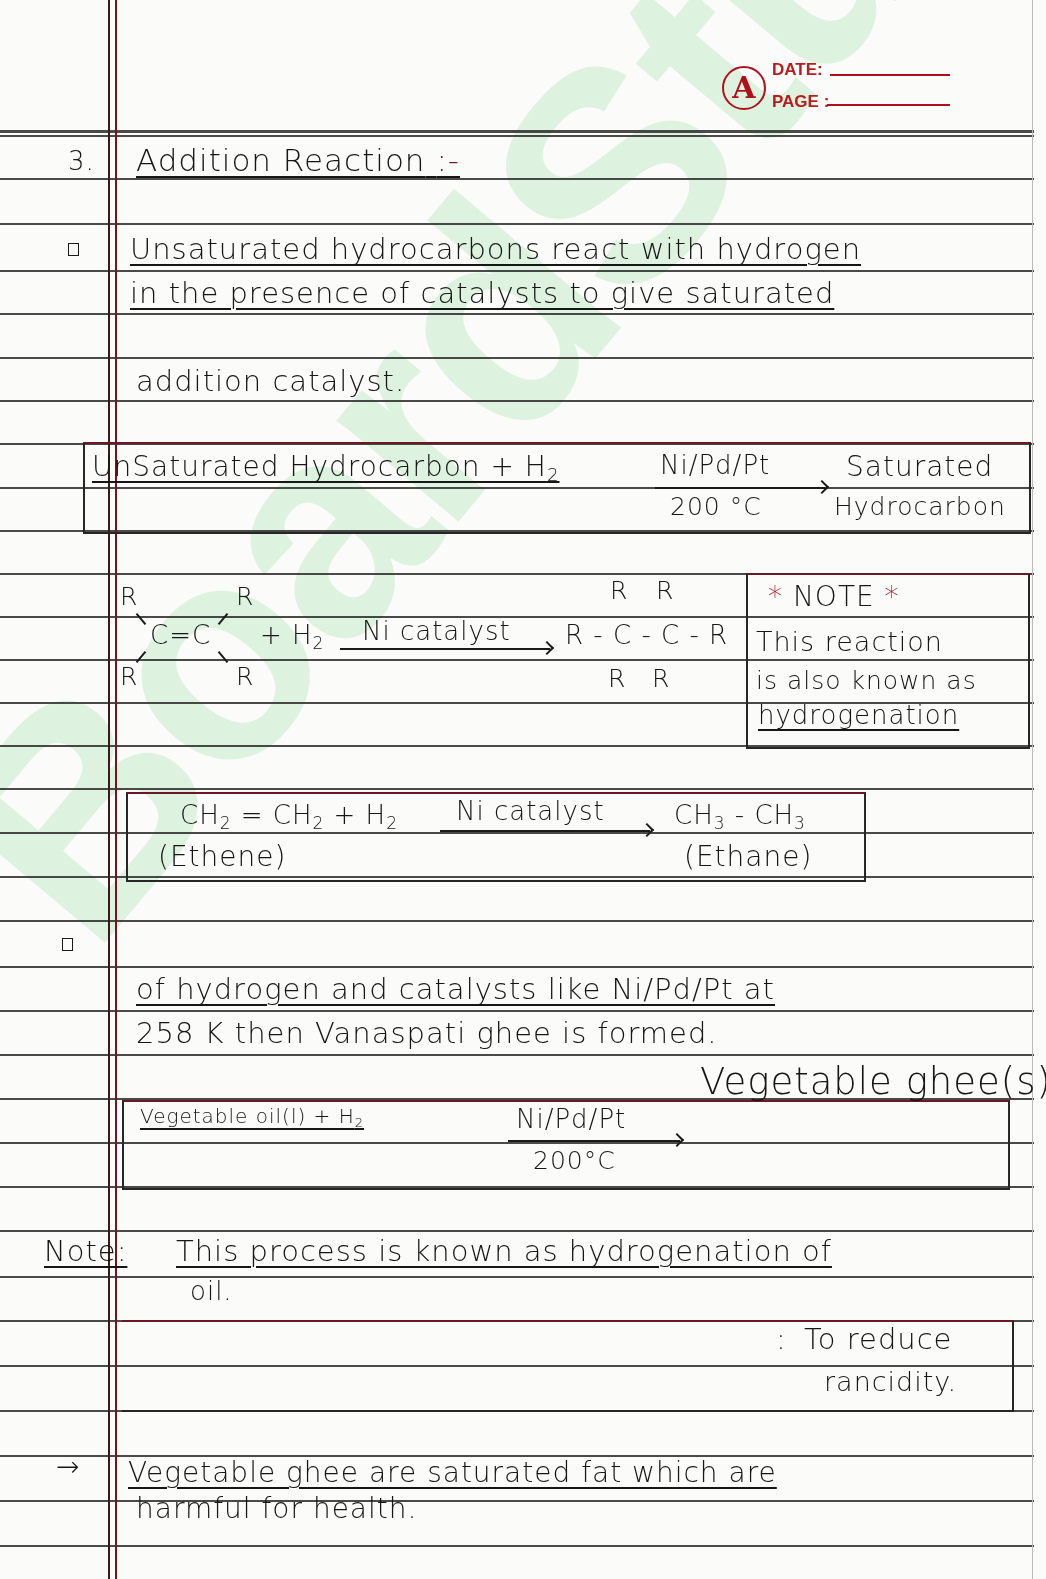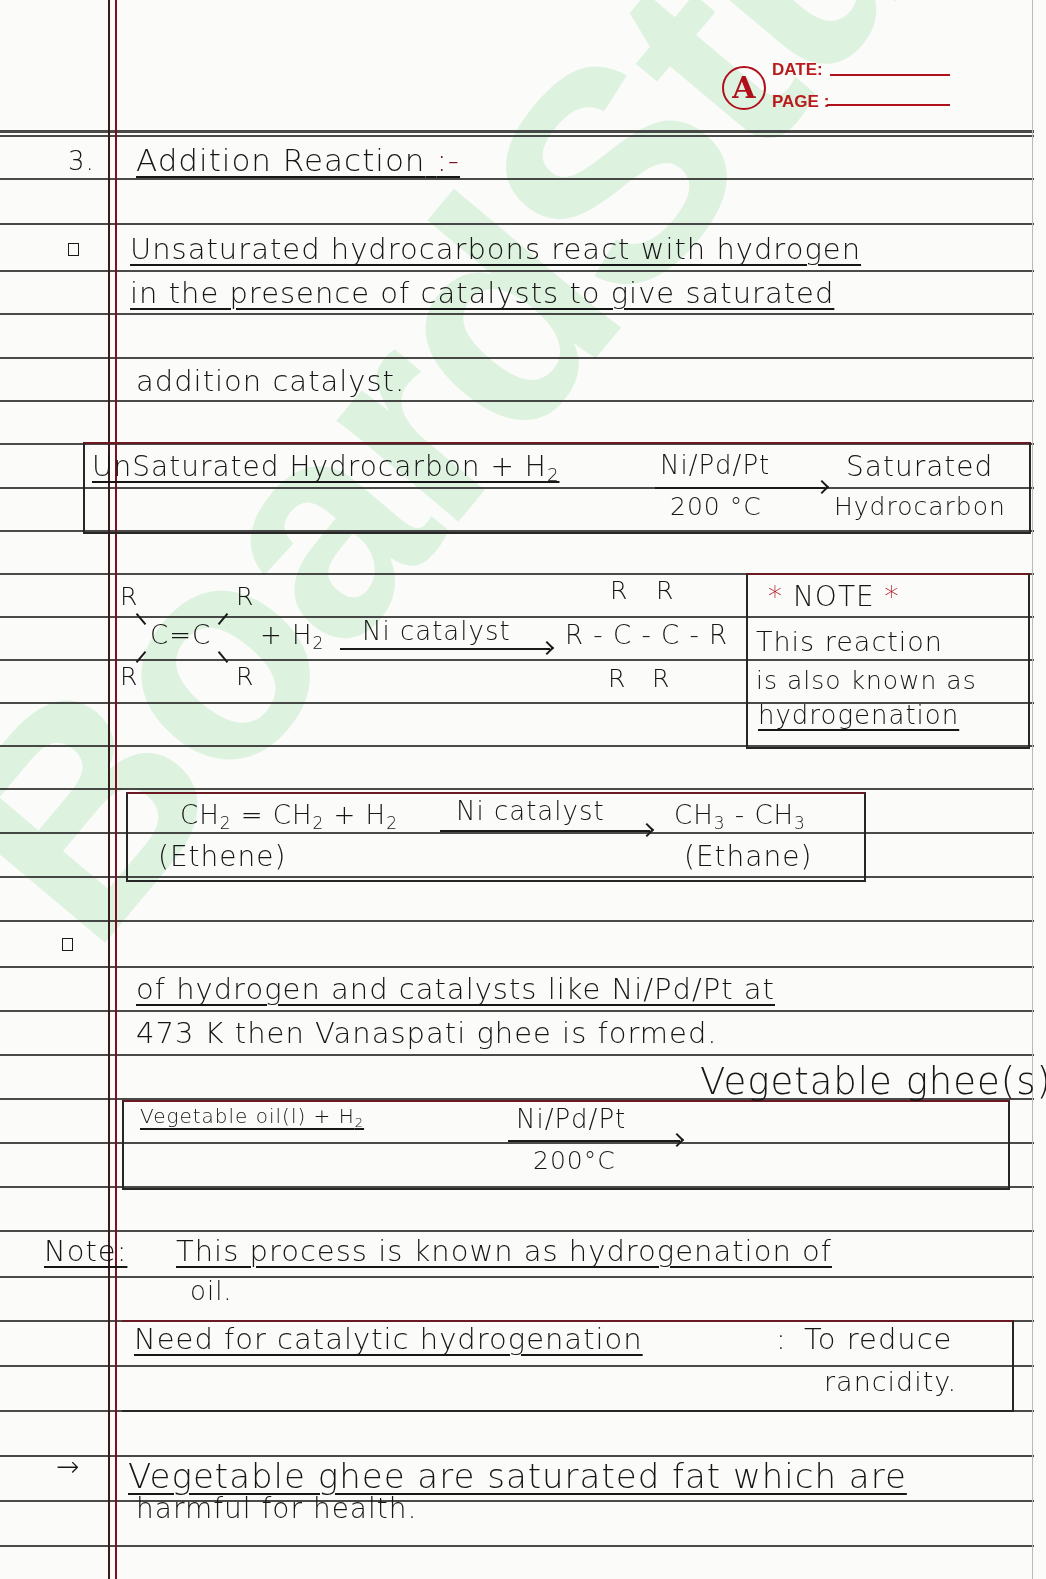--- a/index.html
+++ b/index.html
@@ -141,36 +141,35 @@
   <div class="hw" style="left:456px;top:796px;font-size:26px">Ni catalyst</div>
   <div class="arrow" style="left:440px;top:830px;width:210px"></div>
   <div class="hw" style="left:674px;top:800px;font-size:26px">
     <span>CH</span><span class="sub">3</span><span> - CH</span><span class="sub">3</span>
   </div>
   <div class="hw" style="left:158px;top:840px;font-size:28px">(Ethene)</div>
   <div class="hw" style="left:684px;top:840px;font-size:28px">(Ethane)</div>
 
   <div class="bullet-sq" style="left:62px;top:938px"></div>
   <div class="hw ul" style="left:136px;top:972px;font-size:29px">of hydrogen and catalysts like Ni/Pd/Pt at</div>
-  <div class="hw" style="left:136px;top:1016px;font-size:29px">473 K then Vanaspati ghee is formed.</div>
+  <div class="hw" style="left:136px;top:1016px;font-size:29px">258 K then Vanaspati ghee is formed.</div>
 
   <div class="box boxred" style="left:122px;top:1100px;width:884px;height:86px"></div>
   <div class="hw ul" style="left:140px;top:1104px;font-size:20px"><span>Vegetable oil(l) + H</span><span class="sub">2</span></div>
   <div class="hw" style="left:516px;top:1104px;font-size:26px">Ni/Pd/Pt</div>
   <div class="arrow" style="left:508px;top:1140px;width:172px"></div>
   <div class="hw" style="left:533px;top:1146px;font-size:25px">200°C</div>
   <div class="hw" style="left:700px;top:1060px;font-size:37px">Vegetable ghee(s)</div>
 
   <div class="hw ul" style="left:44px;top:1234px;font-size:29px">Note:</div>
   <div class="hw ul" style="left:176px;top:1234px;font-size:29px">This process is known as hydrogenation of</div>
   <div class="hw" style="left:190px;top:1276px;font-size:26px">oil.</div>
 
   <div class="box boxred" style="left:122px;top:1320px;width:890px;height:88px;border-left:none"></div>
-  <div class="hw ul" style="left:134px;top:1322px;font-size:29px">Need for catalytic hydrogenation</div>
   <div class="hw" style="left:776px;top:1322px;font-size:29px">:</div>
   <div class="hw" style="left:804px;top:1322px;font-size:29px">To reduce</div>
   <div class="hw" style="left:824px;top:1366px;font-size:27px">rancidity.</div>
 
   <div class="hw" style="left:56px;top:1450px;font-size:28px">→</div>
-  <div class="hw ul" style="left:128px;top:1456px;font-size:34px">Vegetable ghee are saturated fat which are</div>
+  <div class="hw ul" style="left:128px;top:1456px;font-size:28px">Vegetable ghee are saturated fat which are</div>
   <div class="hw" style="left:136px;top:1492px;font-size:28px">harmful for health.</div>
 
 </div>
 
 </body></html>

